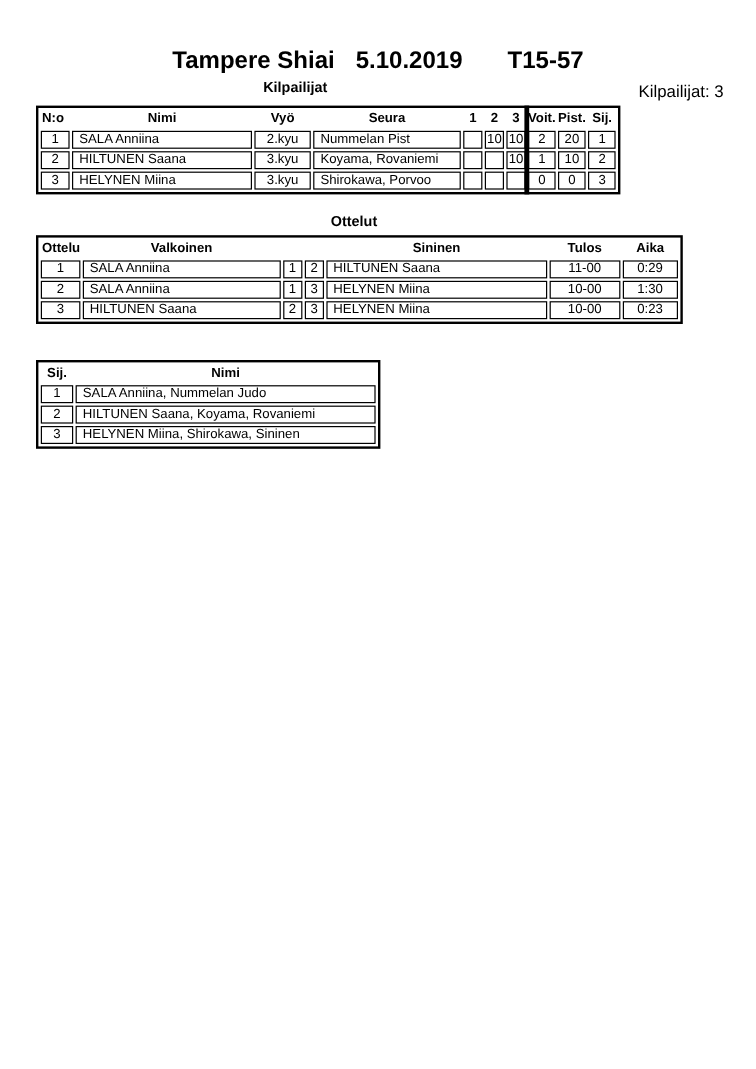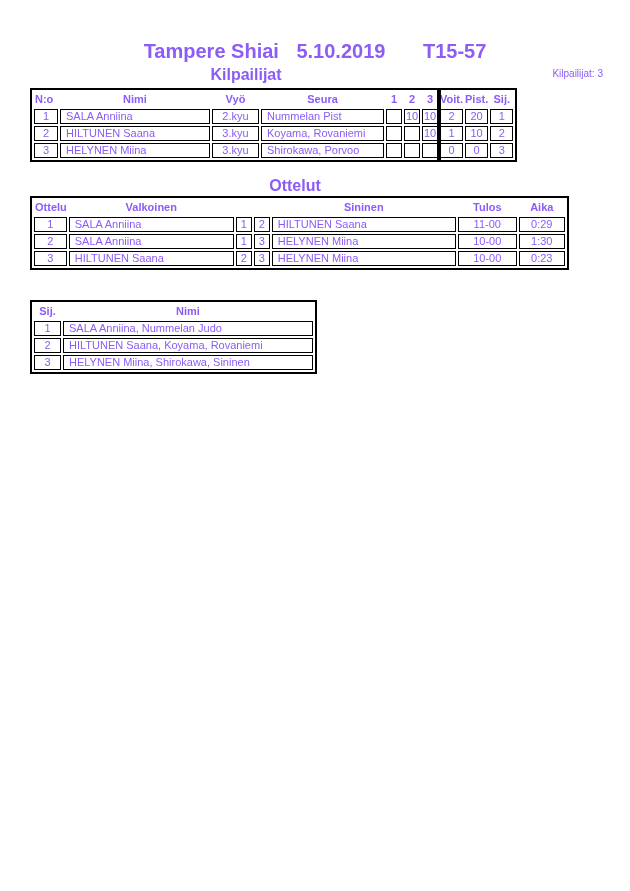--- a/index.html
+++ b/index.html
@@ -1,29 +1,29 @@
 <!DOCTYPE html>
 <html><head>
 <meta charset="utf-8">
 <style>
   html,body{margin:0;padding:0;background:#fff;}
   .page{position:relative;width:630px;height:891px;background:#ffffff;
-        font-family:"Liberation Sans","DejaVu Sans",sans-serif;color:#8b5cf6;overflow:hidden;}
+        font-family:"Liberation Sans","DejaVu Sans",sans-serif;color:#000000;overflow:hidden;}
 
   .main-title{position:absolute;top:40px;left:0;width:630px;text-align:center;
               font-size:20px;font-weight:bold;white-space:nowrap;}
   .main-title .t-date{margin-left:12px;}
   .main-title .t-cat{margin-left:32px;}
 
-  .sec-title{position:absolute;font-size:16px;font-weight:bold;text-align:center;}
+  .sec-title{position:absolute;font-size:12px;font-weight:bold;text-align:center;}
   .sec-title.kilp{top:66px;left:30px;width:432px;}
   .sec-title.otte{top:177px;left:30px;width:530px;}
   .sec-title.tulo{top:280px;left:30px;width:287px;}
 
-  .count-label{position:absolute;top:68px;right:27px;font-size:10px;}
+  .count-label{position:absolute;top:68px;right:27px;font-size:14px;}
 
   .tblwrap{position:absolute;border-radius:17px;}
   .tw1{left:30px;top:88px;}
   .tw2{left:30px;top:196px;}
   .tw3{left:30px;top:300px;}
 
   table{border-collapse:separate;border-spacing:2px;border:2px solid #000;
         table-layout:fixed;background:#fff;empty-cells:show;}
   th,td{box-sizing:border-box;height:15px;font-size:11px;line-height:13px;
         padding:0;overflow:hidden;white-space:nowrap;}

